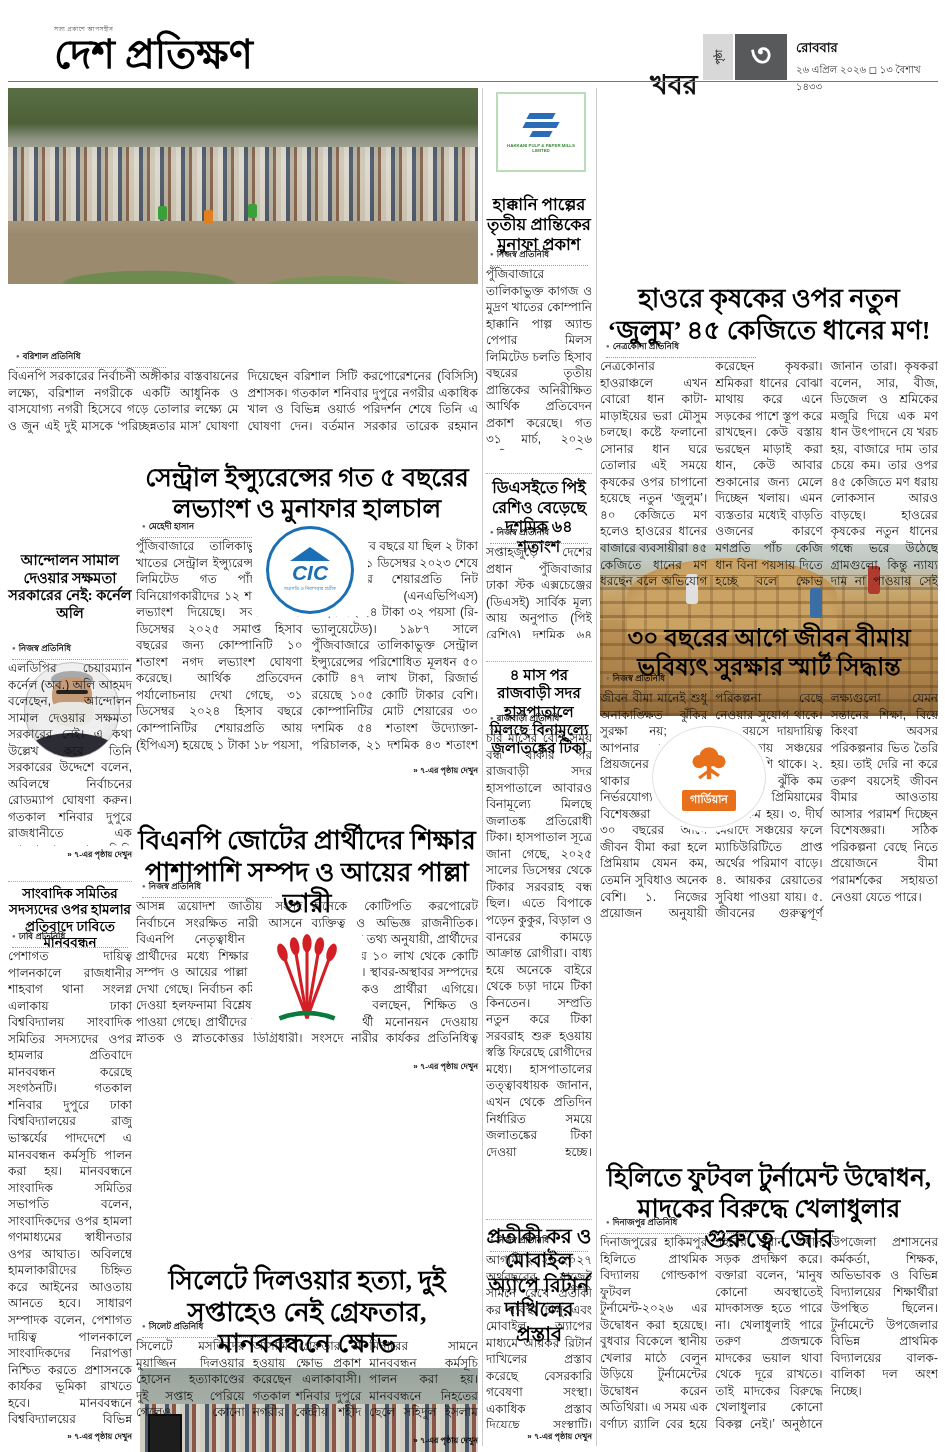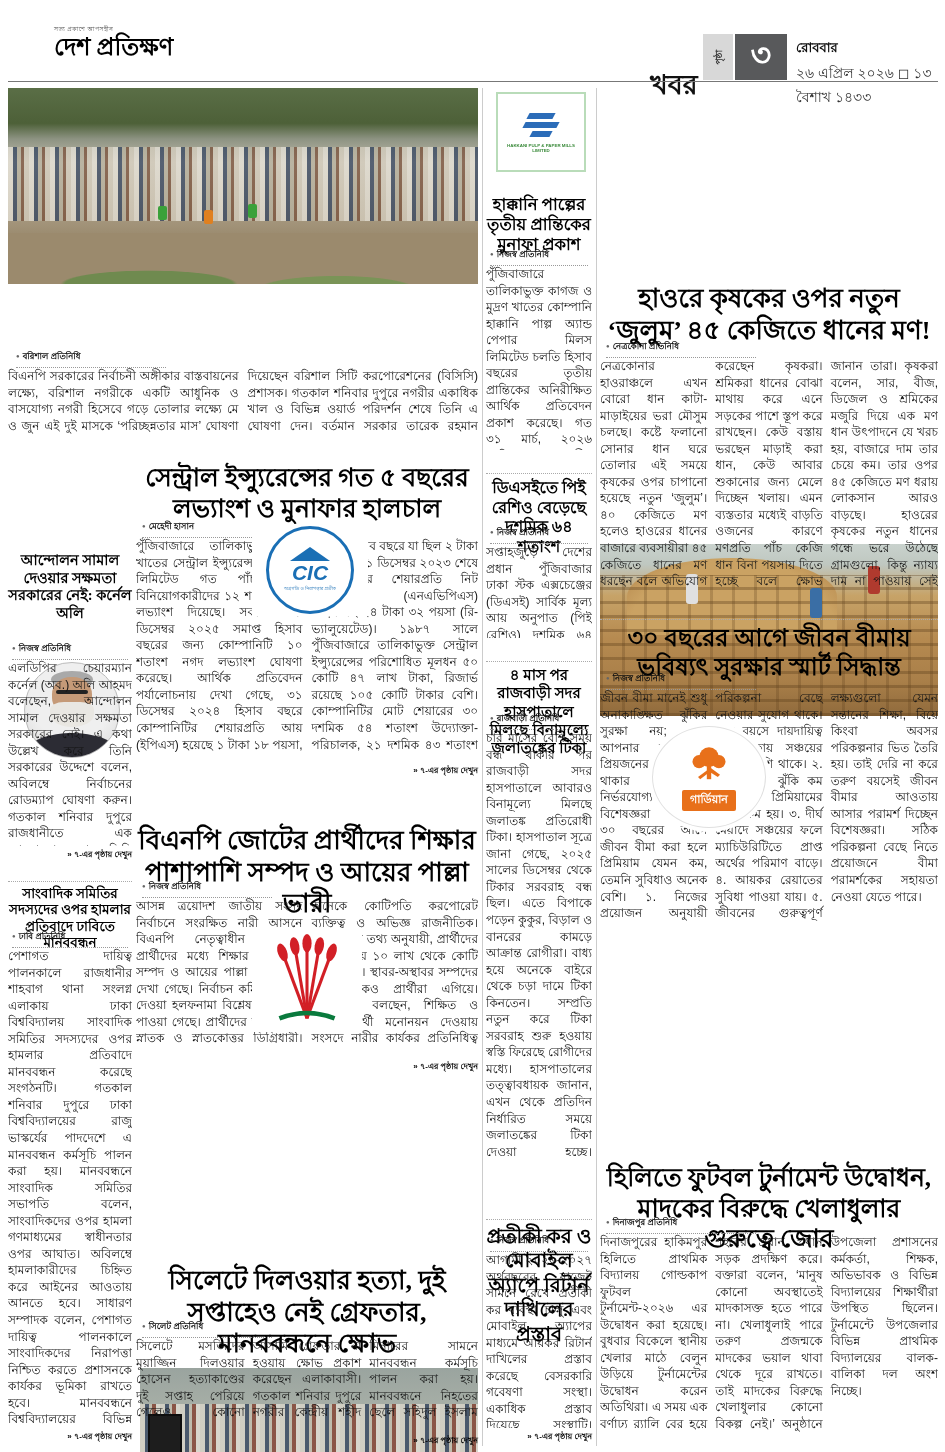--- a/index.html
+++ b/index.html
@@ -1,28 +1,28 @@
 <!DOCTYPE html>
 <html><head>
 <meta charset="utf-8">
 <style>
   html,body{margin:0;padding:0;background:#e9e9e9;}
   #page{position:relative;width:945px;height:1452px;background:#ffffff;margin:0 auto;
         font-family:"Liberation Sans",sans-serif;overflow:hidden;}
   .abs{position:absolute;}
   
   .tagline{font-size:6px;color:#555;letter-spacing:.5px;}
-  .nameplate{font-size:24px;font-weight:bold;color:#000;line-height:1;font-family:"Liberation Serif",serif;}
+  .nameplate{font-size:40px;font-weight:bold;color:#000;line-height:1;font-family:"Liberation Serif",serif;}
   .section-word{font-size:27px;font-weight:bold;color:#111;}
   .page-word-box{background:#d8d8d8;color:#333;display:flex;align-items:center;justify-content:center;}
   .page-word{writing-mode:vertical-rl;transform:rotate(180deg);font-size:9px;font-weight:bold;}
   .page-num-box{background:#58595b;color:#fff;display:flex;align-items:center;justify-content:center;
                 font-size:32px;font-weight:bold;font-family:"Liberation Serif",serif;}
   .day{font-size:13px;font-weight:bold;color:#111;}
-  .dateline{font-size:14px;color:#333;}
+  .dateline{font-size:10px;color:#333;}
   .hrule{height:1px;background:#777;}
   .vrule{width:1px;background:#cccccc;}
   
   .art-head{font-weight:bold;color:#000;text-align:center;line-height:1.22;
             font-family:"Liberation Serif",serif;margin-top:19px;}
   .byline{font-size:8.5px;font-weight:bold;color:#111;padding:2px 0 3px;
           border-bottom:1px dotted #999;}
   .bullet{color:#666;font-size:6px;vertical-align:1.5px;margin-right:3px;}
   .body-txt{font-size:12px;line-height:1.38;text-align:justify;color:#141414;overflow:hidden;}
   .cols2{column-count:2;column-gap:9px;}

